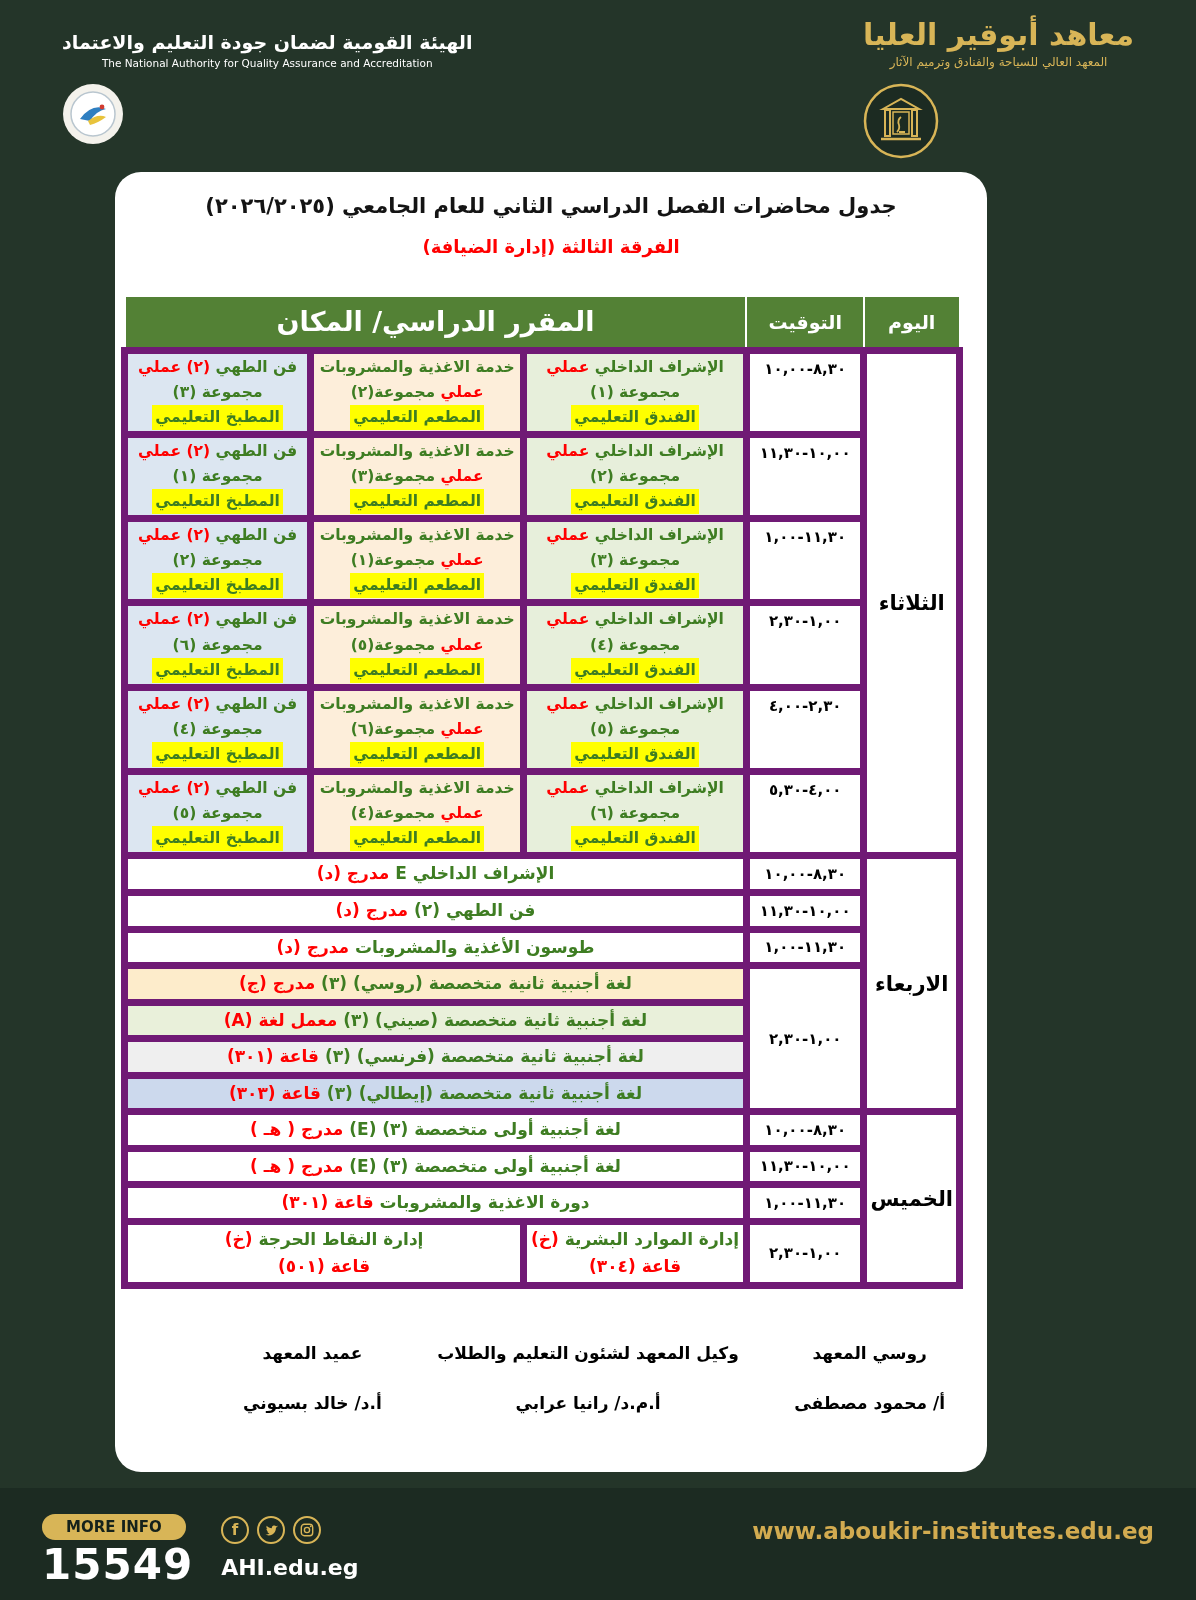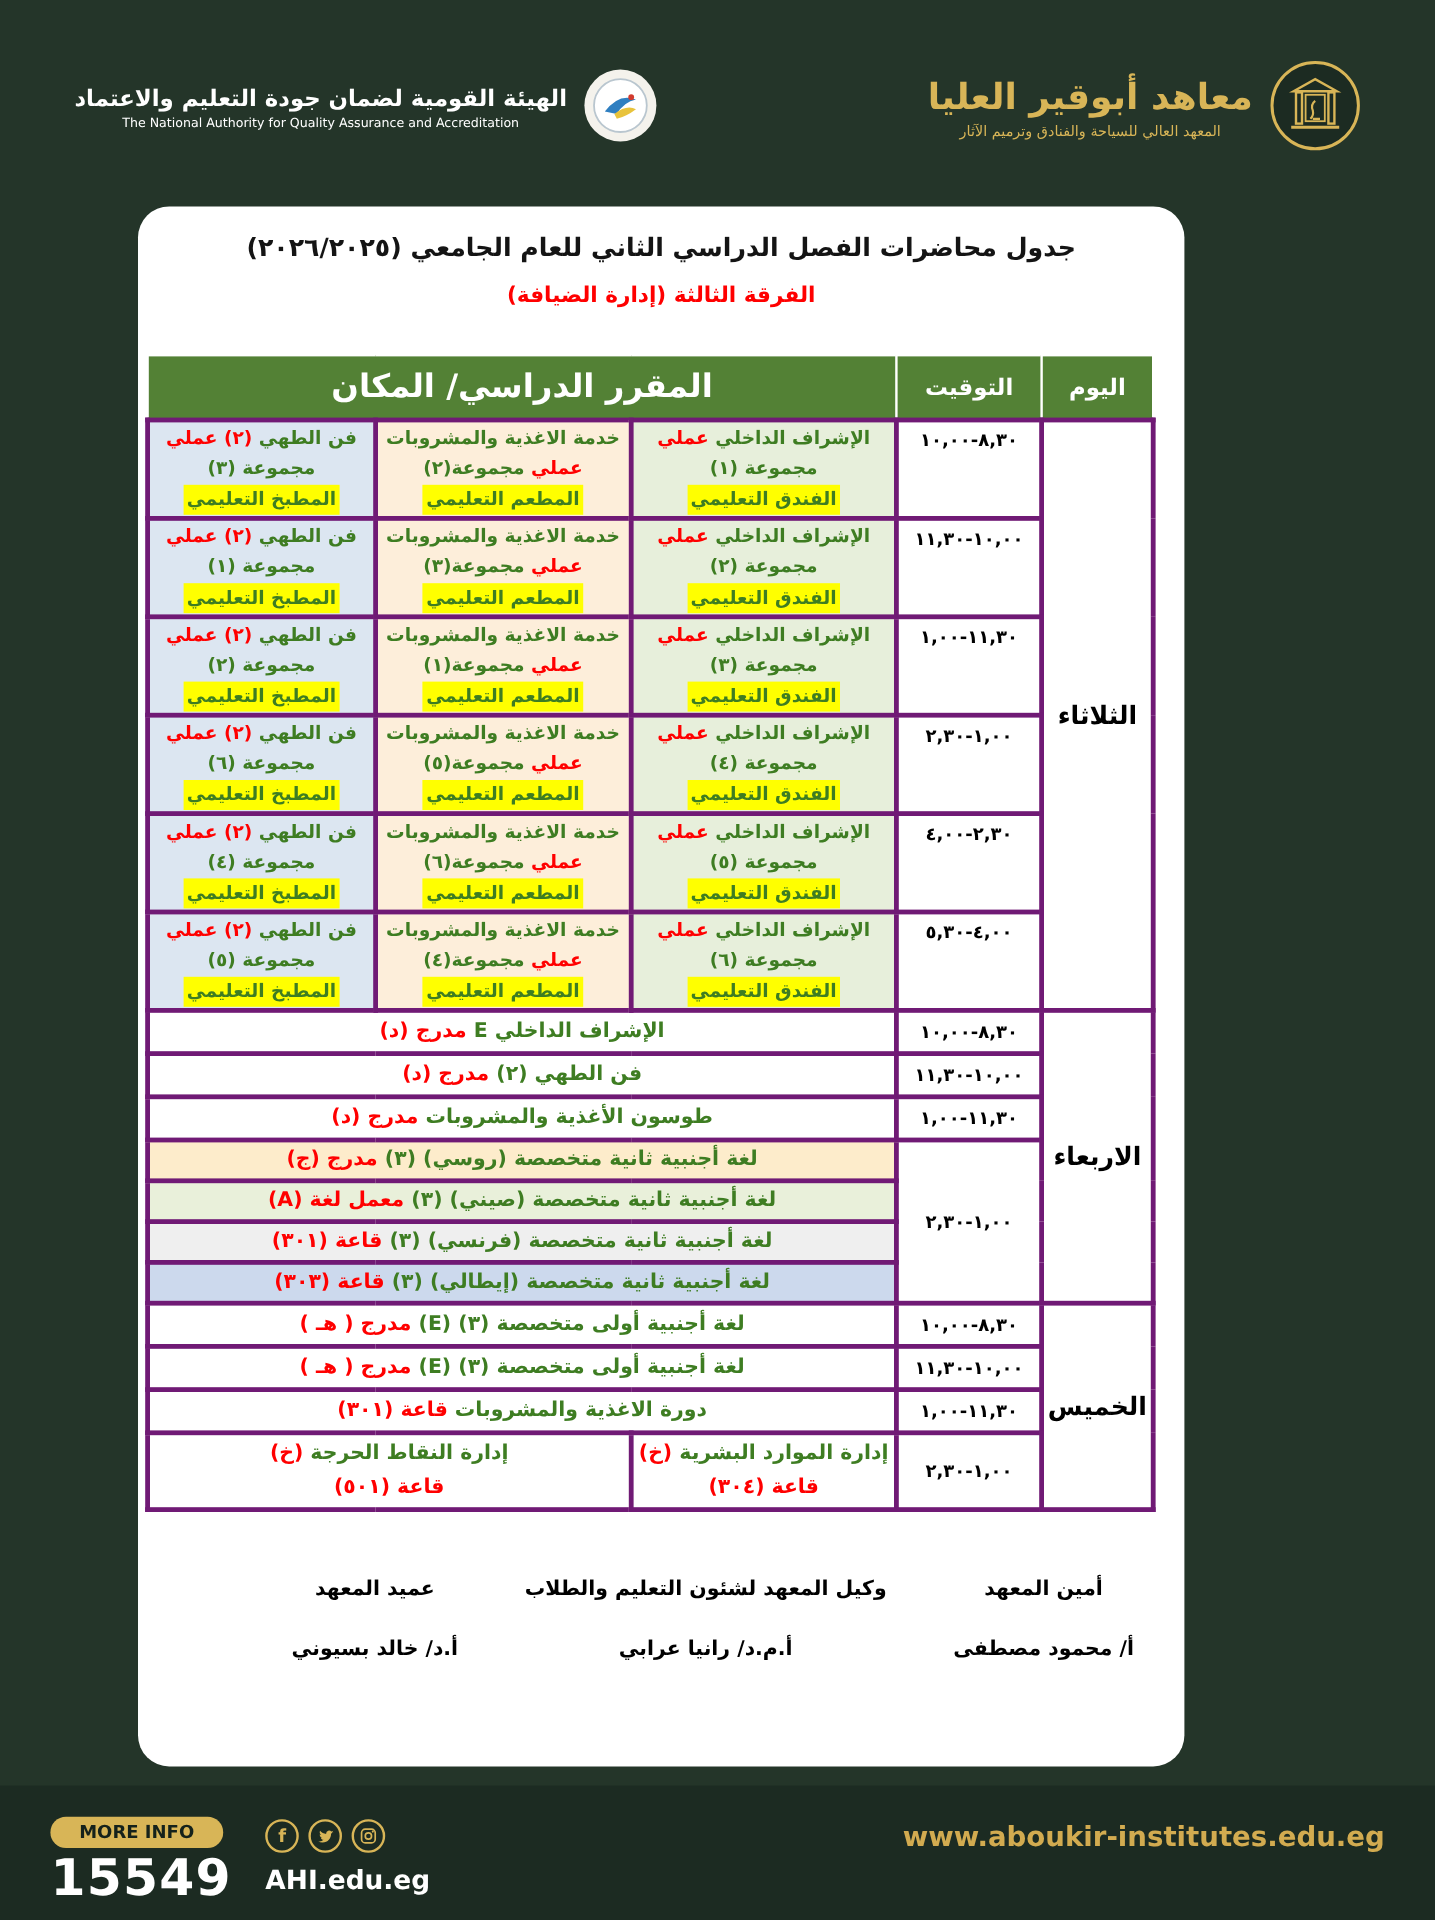--- a/index.html
+++ b/index.html
@@ -3,21 +3,21 @@
 <meta charset="utf-8">
 <style>
   * { margin:0; padding:0; box-sizing:border-box; }
   body { background:#0e1712; font-family:"DejaVu Sans", sans-serif; }
   .page { position:relative; width:1196px; height:1600px; margin:0 auto;
           background:#243529; overflow:hidden; }
 
   
   .logos { display:flex; align-items:center; justify-content:space-between;
            padding:30px 62px 0 62px; height:150px; }
-  .lg { display:flex; align-items:center; gap:14px; }
+  .lg { display:flex; gap:14px;flex-direction:column; }
   .naqaa-txt { text-align:center; }
   .naqaa-txt .ar { font-size:19px; font-weight:bold; color:#fff; direction:rtl; }
   .naqaa-txt .en { font-size:10.5px; color:#fff; margin-top:4px; }
   .aboukir-txt { text-align:center; direction:rtl; }
   .aboukir-txt .ar { font-size:30px; font-weight:bold; color:#d8b557; }
   .aboukir-txt .sub { font-size:12px; color:#d8b557; margin-top:3px; }
   .ministry-txt { text-align:center; }
   .ministry-txt .ar { font-size:28px; font-weight:bold; color:#fff; direction:rtl; }
   .ministry-txt .en { font-size:11px; color:#fff; letter-spacing:.6px; margin-top:5px; }
 
@@ -29,21 +29,21 @@
   .subtitle { text-align:center; font-size:18px; font-weight:bold; color:#ff0000;
               margin-top:18px; direction:rtl; }
 
   
   table.sched { border-collapse:collapse; table-layout:fixed; direction:rtl;
                 margin:38px 24px 0 6px; border:2px solid #1a1a1a; }
   table.sched th { background:#538135; color:#fff; font-weight:bold;
                    border:2px solid #fff; border-bottom:2px solid #1a1a1a; }
   .th-course { font-size:27px; height:54px; }
   .th-time, .th-day { font-size:19px; }
-  table.sched td { border:4px solid #701a75; text-align:center; vertical-align:middle;
+  table.sched td { border:7px solid #701a75; text-align:center; vertical-align:middle;
                    padding:1px 3px; background:#fff; }
   tr.gs td { border-top:3px solid #141414; }
   tr.tall { height:82px; }
   tr.h36 { height:36px; }
   tr.h34 { height:34px; }
   tr.xtall { height:64px; }
   td.time-cell { font-size:15px; font-weight:bold; color:#000; letter-spacing:.5px; }
   tr.tall td.time-cell { vertical-align:top; padding-top:6px; }
   td.day-cell { font-size:21px; font-weight:bold; color:#000; }
   td.course-cell { font-size:15.5px; font-weight:bold; color:#3e7d22; line-height:1.62; }
@@ -325,21 +325,21 @@
             <td colspan="2" class="course-cell bg-white single">
               <div class="line"><span>إدارة النقاط الحرجة </span><span class="red">(خ)</span></div>
               <div class="line"><span class="red">قاعة (٥٠١)</span></div>
             </td>
           </tr>
         </tbody>
       </table>
 
     <div class="sigs">
       <div class="sig">
-        <div class="t">أمين المعهد</div>
+        <div class="t">روسي المعهد</div>
         <div class="n">أ/ محمود مصطفى</div>
       </div>
       <div class="sig">
         <div class="t">وكيل المعهد لشئون التعليم والطلاب</div>
         <div class="n">أ.م.د/ رانيا عرابي</div>
       </div>
       <div class="sig">
         <div class="t">عميد المعهد</div>
         <div class="n">أ.د/ خالد بسيوني</div>
       </div>

